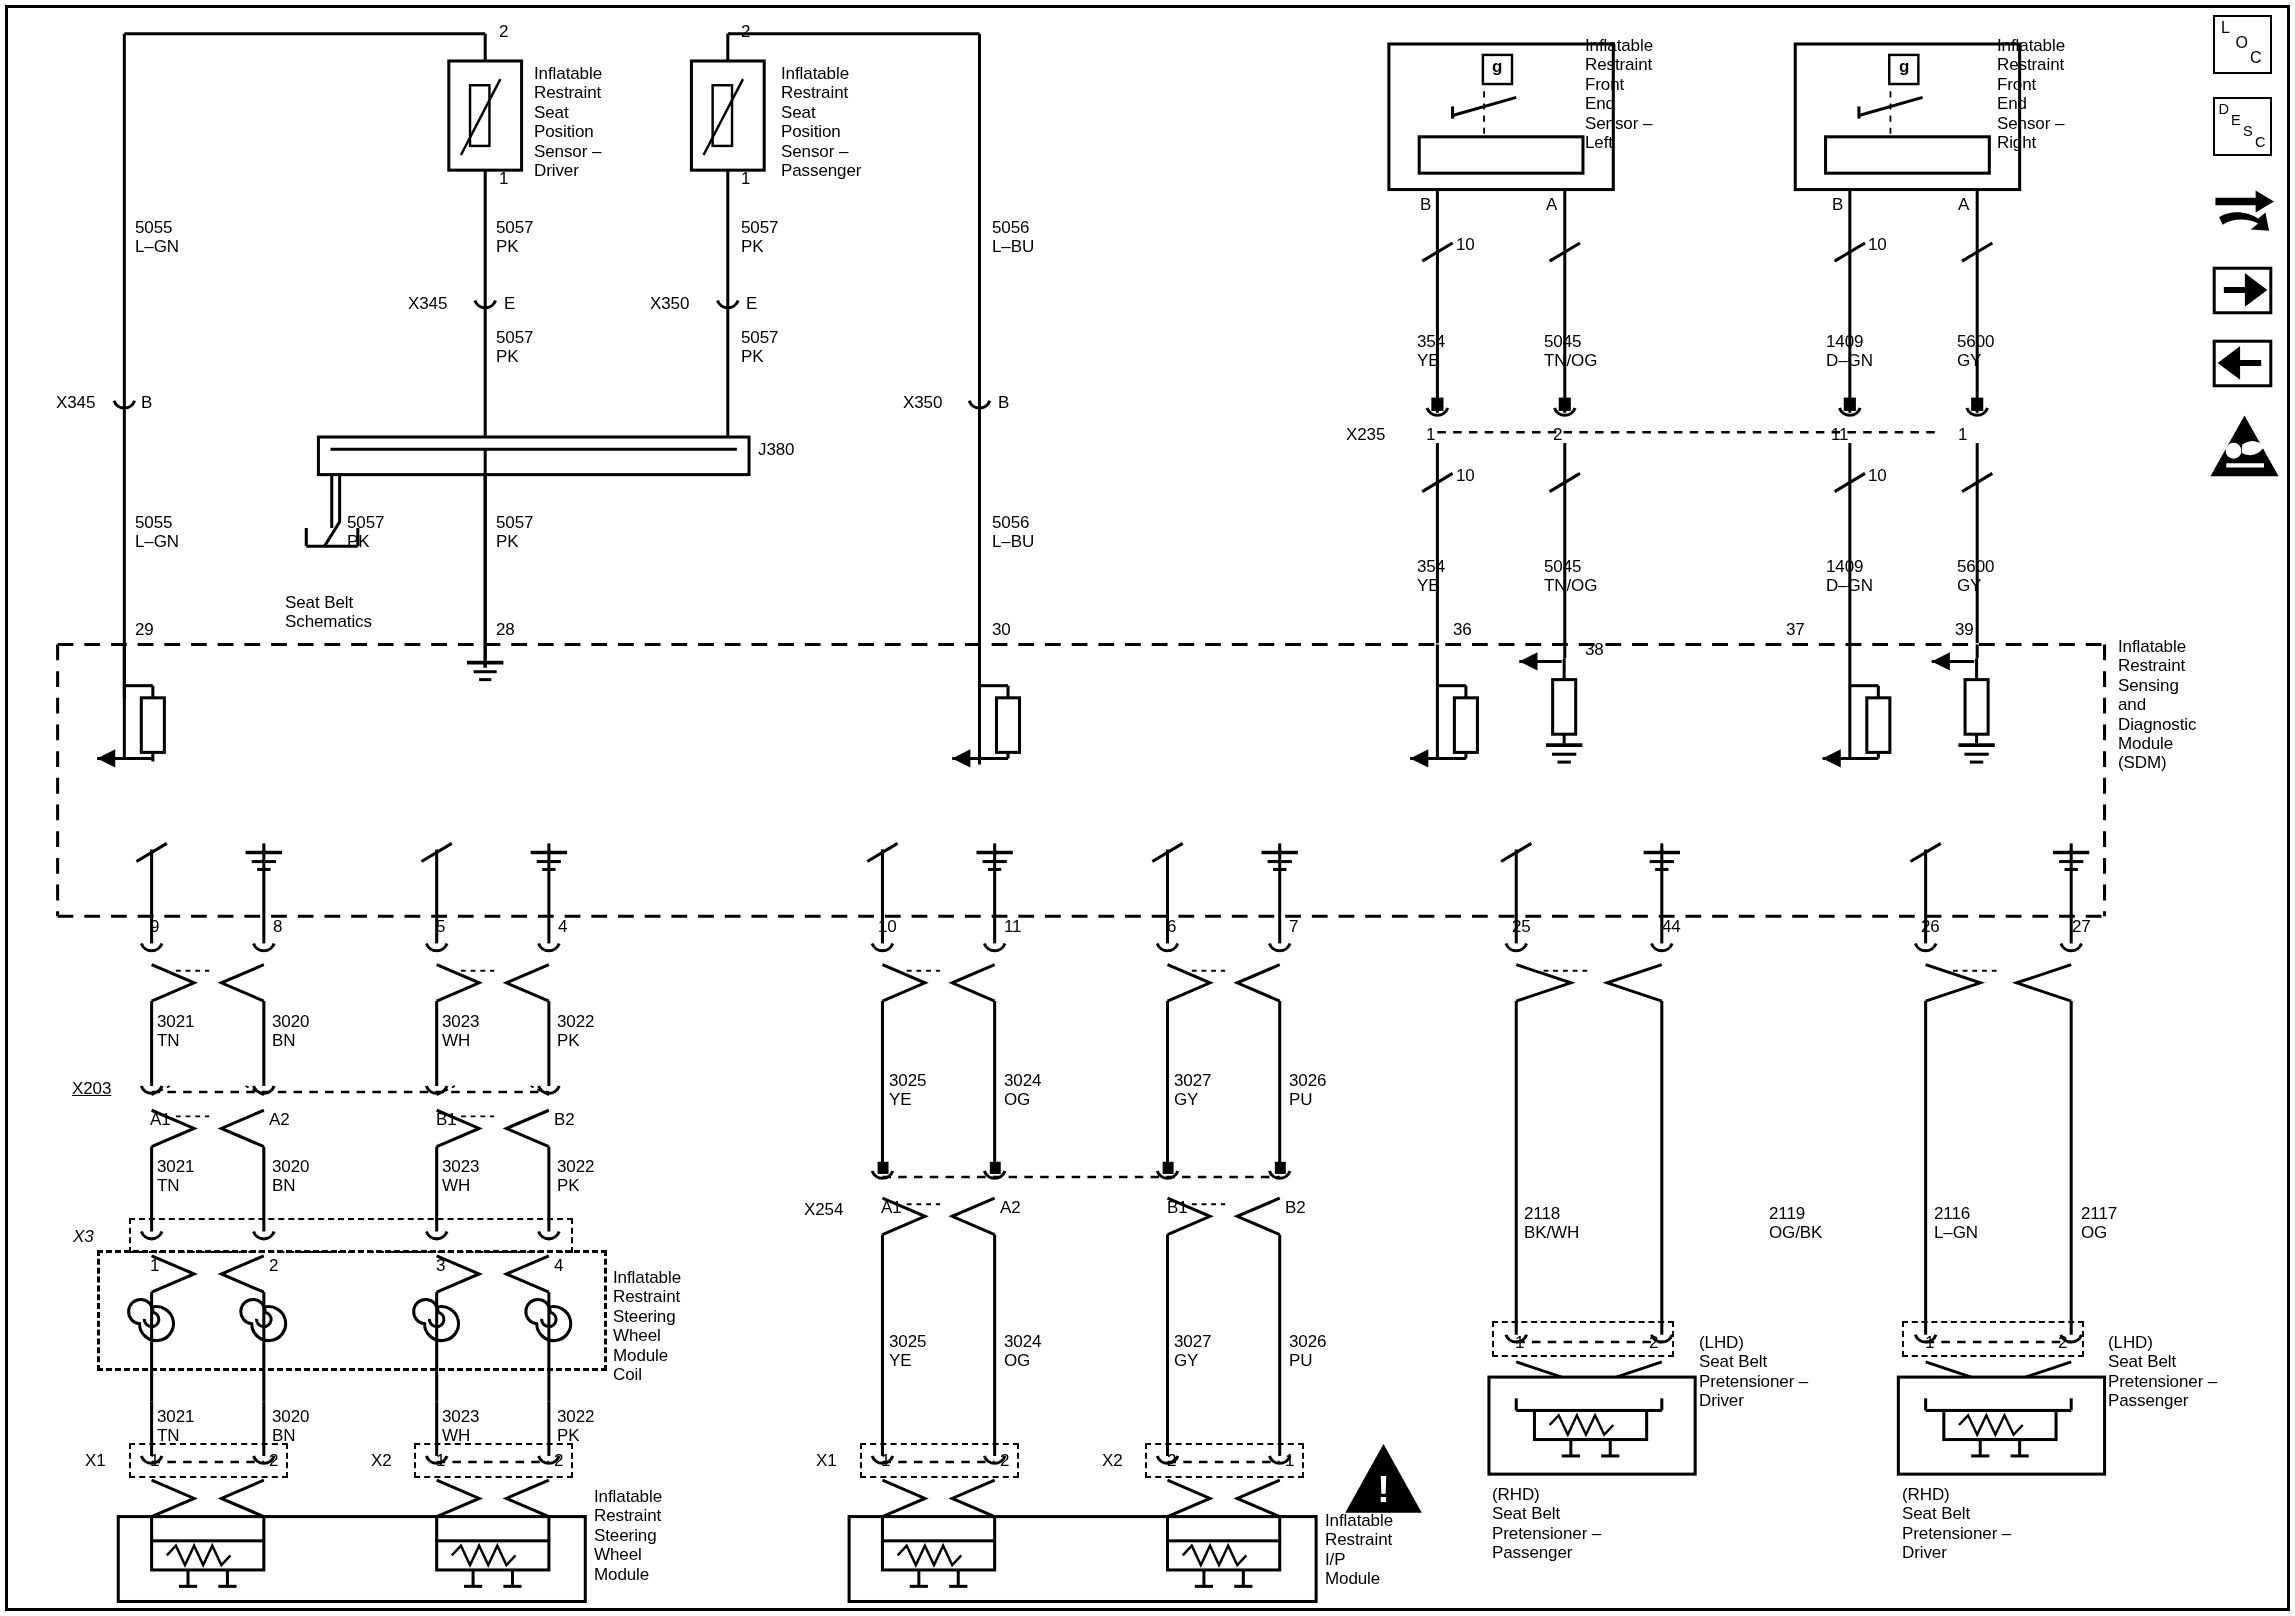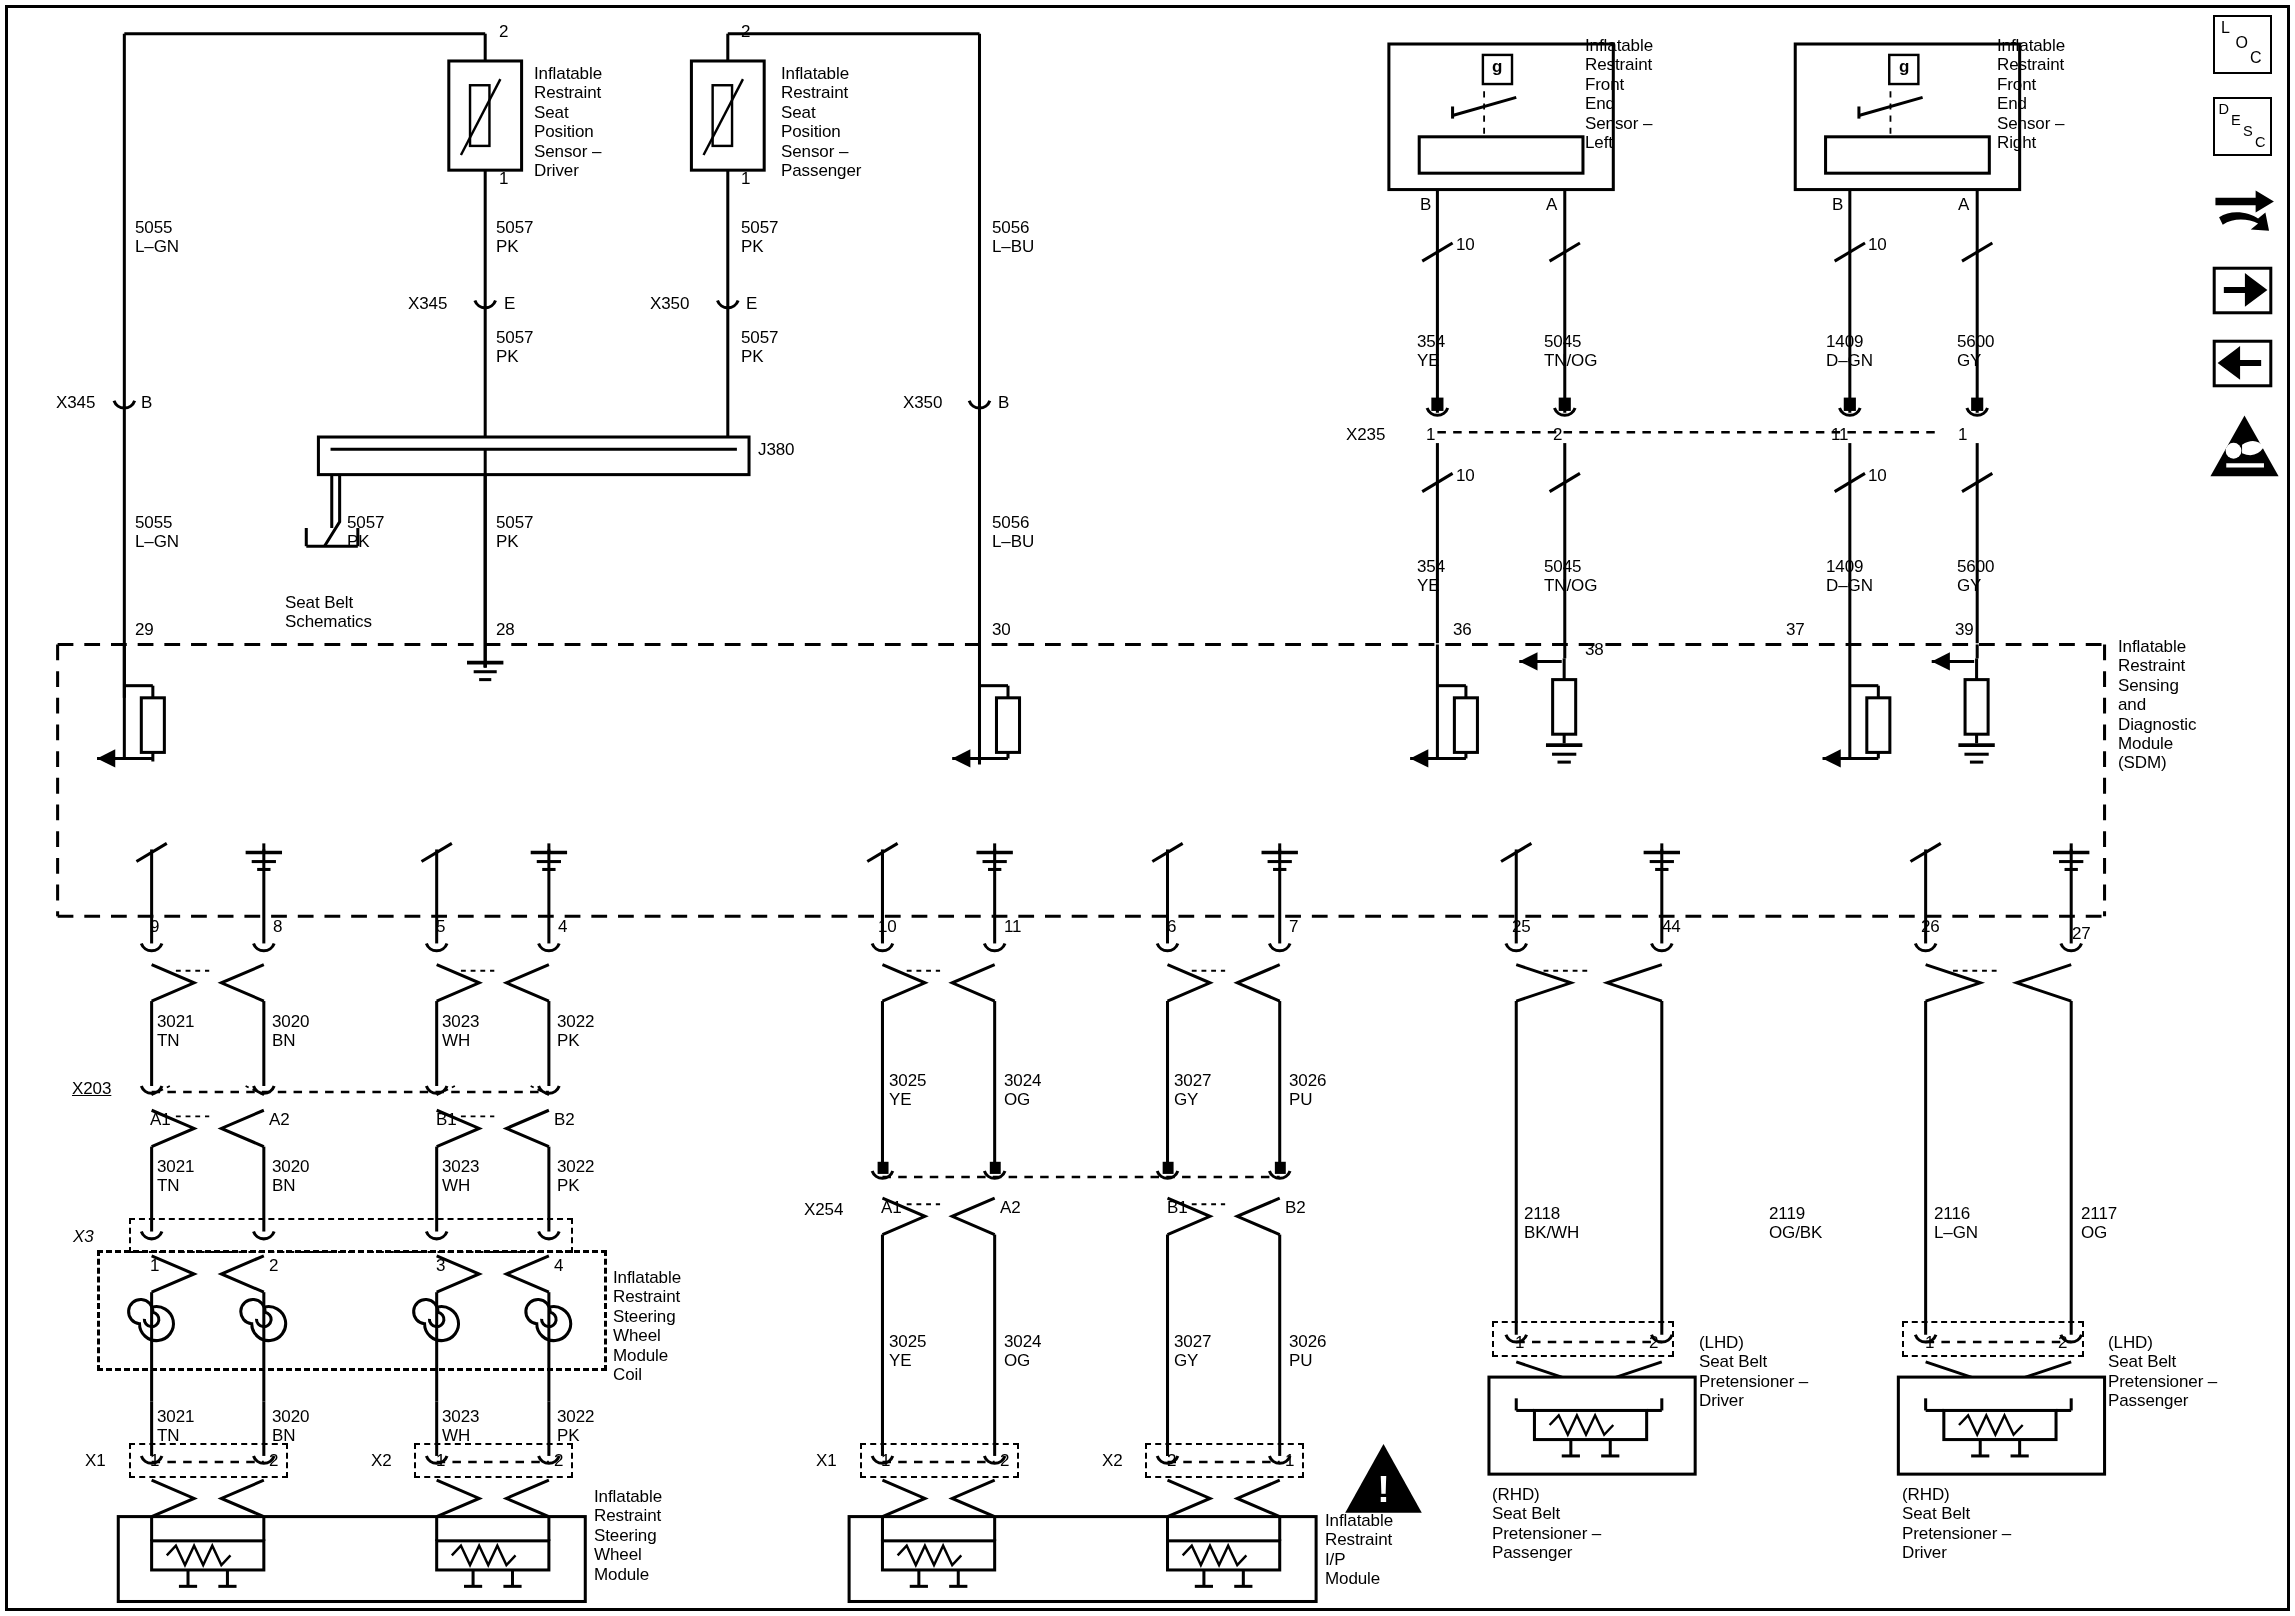--- a/index.html
+++ b/index.html
@@ -617,21 +617,21 @@
   <div class="lbl" style="left:273px; top:917px;">8</div>
   <div class="lbl" style="left:436px; top:917px;">5</div>
   <div class="lbl" style="left:558px; top:917px;">4</div>
   <div class="lbl" style="left:878px; top:917px;">10</div>
   <div class="lbl" style="left:1004px; top:917px;">11</div>
   <div class="lbl" style="left:1167px; top:917px;">6</div>
   <div class="lbl" style="left:1289px; top:917px;">7</div>
   <div class="lbl" style="left:1512px; top:917px;">25</div>
   <div class="lbl" style="left:1662px; top:917px;">44</div>
   <div class="lbl" style="left:1921px; top:917px;">26</div>
-  <div class="lbl" style="left:2072px; top:917px;margin-top:7px;">27</div>
+  <div class="lbl" style="left:2072px; top:917px;">27</div>
 
   <div class="lbl" style="left:157px; top:1012px;">3021
 TN</div>
   <div class="lbl" style="left:272px; top:1012px;">3020
 BN</div>
   <div class="lbl" style="left:442px; top:1012px;">3023
 WH</div>
   <div class="lbl" style="left:557px; top:1012px;">3022
 PK</div>
 

